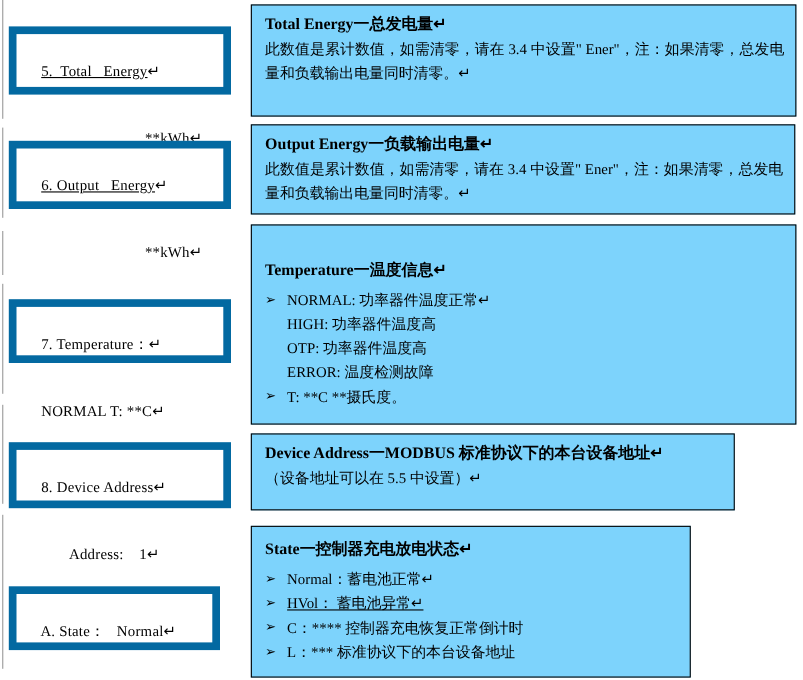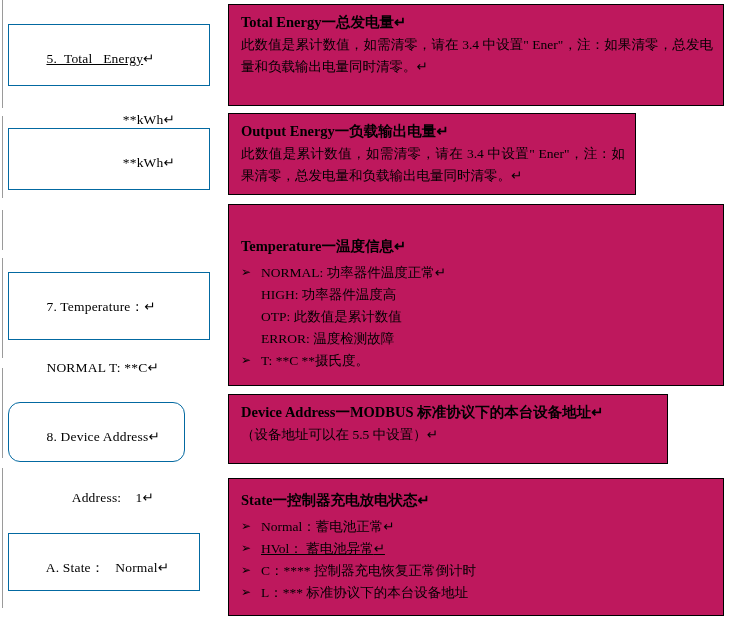--- a/index.html
+++ b/index.html
@@ -25,45 +25,45 @@
   
   .edge-mark {
     position: absolute;
     left: 2px;
     width: 1px;
     background: #9a9a9a;
   }
 
   .lcd-box {
     position: absolute;
-    border: 1px solid #0369a1;
+    border: 7px solid #0369a1;
     background: #ffffff;
     box-sizing: border-box;
-    padding: 4px 16px;
+    padding: 4px 1px;
     font-family: "Liberation Serif", serif;
     font-size: 13.5px;
     line-height: 1.5;
   }
   .lcd-line {
     white-space: pre;
     letter-spacing: 0.2px;
   }
   .lcd-line.indent-right {
     text-align: right;
     padding-right: 18px;
   }
   .lcd-line.indent-mid {
     padding-left: 26px;
   }
   .u { text-decoration: underline; }
 
   .desc-box {
     position: absolute;
     border: 1px solid #000000;
-    background: #be185d;
+    background: #7dd3fc;
     box-sizing: border-box;
     padding: 6px 10px 6px 12px;
   }
   .desc-title {
     font-weight: bold;
     font-size: 14.5px;
     line-height: 1.6;
     white-space: nowrap;
   }
   .desc-para {
@@ -120,35 +120,38 @@
   <div class="desc-box" style="left:228px; top:4px; width:496px; height:102px;">
     <div class="desc-title">
       <span>Total Energy一总发电量</span><span class="pilcrow">↵</span>
     </div>
     <div class="desc-para">
       <span>此数值是累计数值，如需清零，请在 3.4 中设置" Ener"，注：如果清零，总发电量和负载输出电量同时清零。</span><span class="pilcrow">↵</span>
     </div>
   </div>
 
   <div class="lcd-box" style="left:8px; top:128px; width:202px; height:62px;">
+    <div class="lcd-line">
+      <span class="u">6. Output   Energy</span><span class="pilcrow">↵</span>
+    </div>
     <div class="lcd-line indent-right">
       <span>**kWh</span><span class="pilcrow">↵</span>
     </div>
   </div>
 
-  <div class="desc-box" style="left:228px; top:113px; width:408px; height:82px;">
+  <div class="desc-box" style="left:228px; top:113px; width:495px; height:82px;">
     <div class="desc-title">
       <span>Output Energy一负载输出电量</span><span class="pilcrow">↵</span>
     </div>
     <div class="desc-para">
       <span>此数值是累计数值，如需清零，请在 3.4 中设置" Ener"，注：如果清零，总发电量和负载输出电量同时清零。</span><span class="pilcrow">↵</span>
     </div>
   </div>
 
-  <div class="lcd-box" style="left:8px; top:272px; width:202px; height:68px;">
+  <div class="lcd-box" style="left:8px; top:272px; width:202px; height:58px;">
     <div class="lcd-line">
       <span>7. Temperature：</span><span class="pilcrow">↵</span>
     </div>
     <div class="lcd-line">
       <span>NORMAL T: **C</span><span class="pilcrow">↵</span>
     </div>
   </div>
 
   <div class="desc-box" style="left:228px; top:204px; width:496px; height:182px; padding-top:10px;">
     <div class="desc-title" style="margin-bottom:4px;margin-top:20px;">
@@ -158,32 +161,32 @@
     <div class="bullet-row">
       <span class="bullet-mark">➢</span>
       <span class="bullet-text">
         <span>NORMAL:  功率器件温度正常</span><span class="pilcrow">↵</span>
       </span>
     </div>
     <div class="sub-row">
       <span>HIGH:  功率器件温度高</span>
     </div>
     <div class="sub-row">
-      <span>OTP:  此数值是累计数值</span>
+      <span>OTP:  功率器件温度高</span>
     </div>
     <div class="sub-row">
       <span>ERROR:  温度检测故障</span>
     </div>
     <div class="bullet-row">
       <span class="bullet-mark">➢</span>
       <span class="bullet-text">T: **C   **摄氏度。</span>
     </div>
   </div>
 
-  <div class="lcd-box" style="left:8px; top:402px; width:177px; height:60px;border-radius:12px;">
+  <div class="lcd-box" style="left:8px; top:402px; width:202px; height:60px;">
     <div class="lcd-line">
       <span>8. Device Address</span><span class="pilcrow">↵</span>
     </div>
     <div class="lcd-line indent-mid">
       <span>Address:    1</span><span class="pilcrow">↵</span>
     </div>
   </div>
 
   <div class="desc-box" style="left:228px; top:394px; width:440px; height:70px;">
     <div class="desc-title">
@@ -196,21 +199,21 @@
 
   <div class="lcd-box" style="left:8px; top:533px; width:192px; height:58px;">
     <div class="lcd-line">
       <span>A. State：   Normal</span><span class="pilcrow">↵</span>
     </div>
     <div class="lcd-line">
       
     </div>
   </div>
 
-  <div class="desc-box" style="left:228px; top:478px; width:496px; height:138px; padding-top:10px;">
+  <div class="desc-box" style="left:228px; top:478px; width:400px; height:138px; padding-top:10px;">
     <div class="desc-title" style="margin-bottom:4px;">
       <span>State一控制器充电放电状态</span><span class="pilcrow">↵</span>
     </div>
 
     <div class="bullet-row">
       <span class="bullet-mark">➢</span>
       <span class="bullet-text">
         <span>Normal：蓄电池正常</span><span class="pilcrow">↵</span>
       </span>
     </div>

